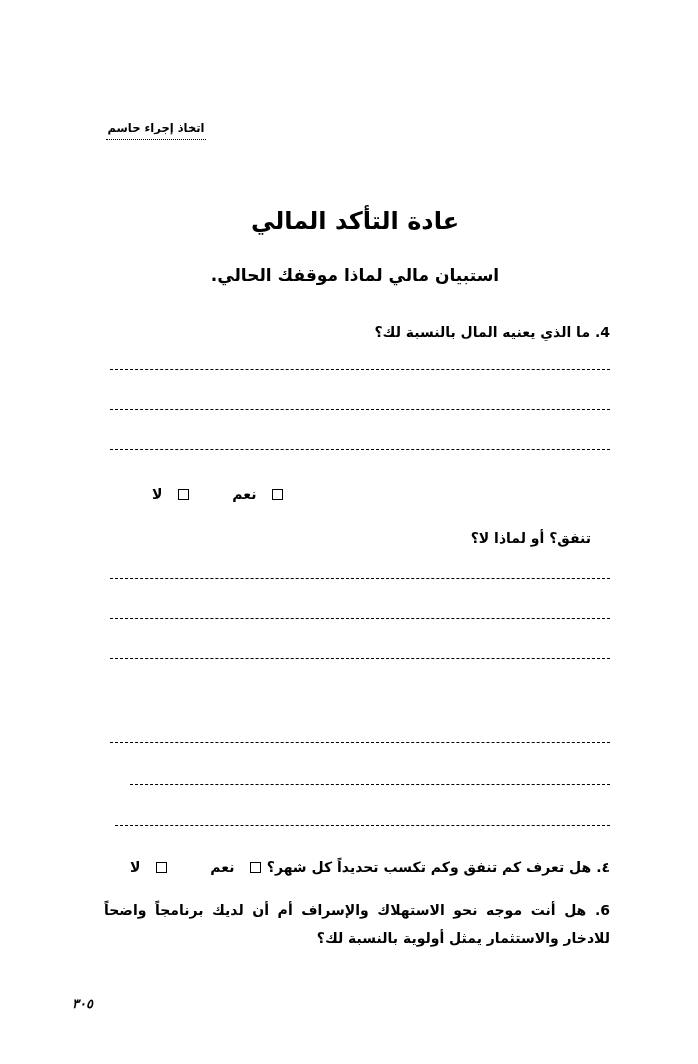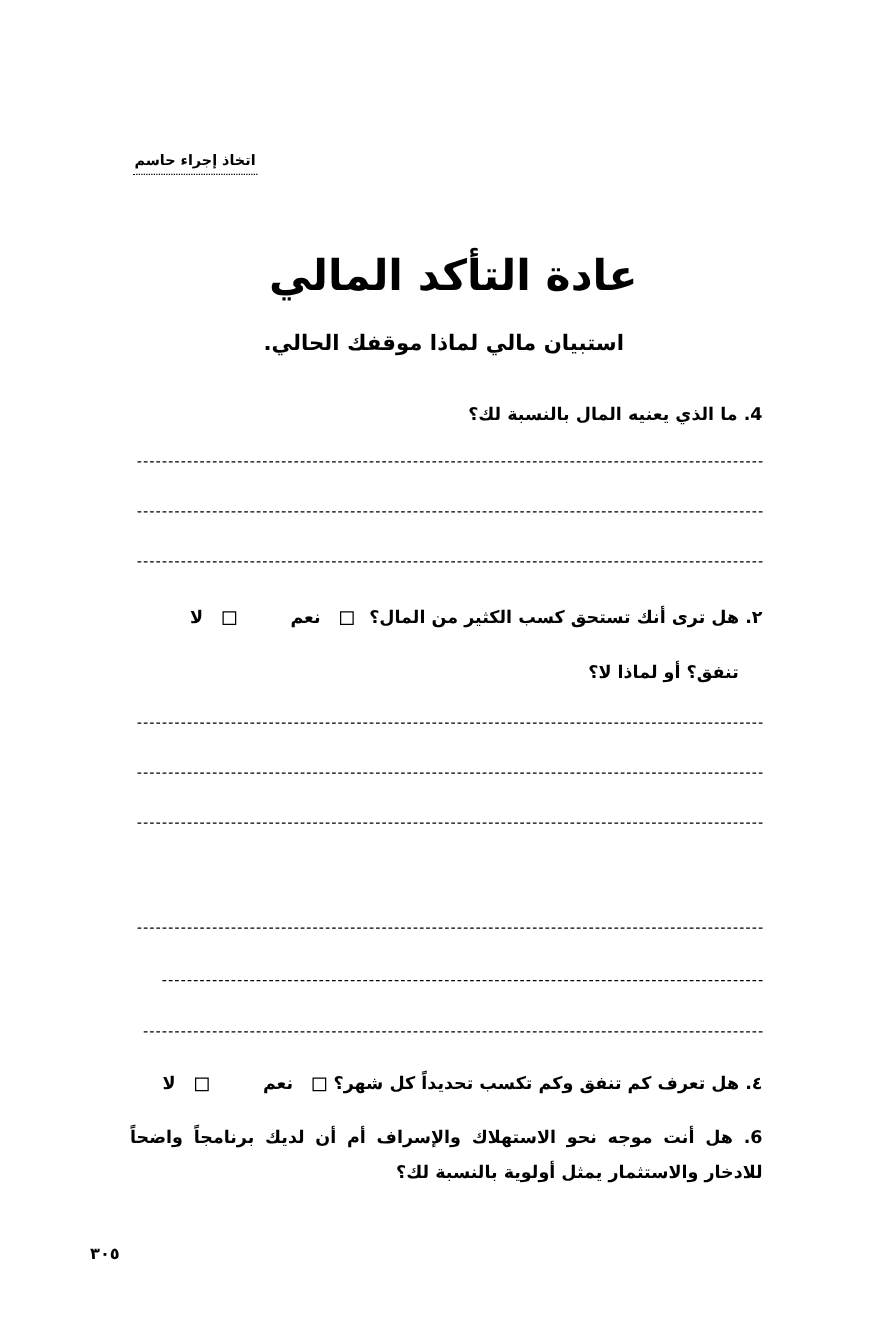--- a/index.html
+++ b/index.html
@@ -37,21 +37,22 @@
       top: 103px;
       width: 100px;
       height: 0;
       border-top: 1px dotted #000;
     }
     .title {
       position: absolute;
       left: 200px;
       top: 160px;
       width: 310px;
-      font-size: 34px;
+      text-align: center;
+      font-size: 24px;
       font-weight: bold;
       line-height: 50px;
       white-space: nowrap;
     }
     .subtitle {
       position: absolute;
       left: 190px;
       top: 226px;
       width: 330px;
       text-align: center;
@@ -103,39 +104,39 @@
       box-sizing: content-box;
     }
     .page-number {
       position: absolute;
       left: 72px;
       top: 958px;
       font-size: 13px;
       font-weight: bold;
       line-height: 20px;
       white-space: nowrap;
+      font-style: italic;
     }
   </style>
 </head>
 <body>
 
 <div class="page">
 
   <div class="running-header">اتخاذ إجراء حاسم</div>
   <div class="running-header-rule"></div>
 
   <div class="title">عادة التأكد المالي</div>
   <div class="subtitle">استبيان مالي لماذا موقفك الحالي.</div>
 
   <div class="question" style="top:282px;">4. ما الذي يعنيه المال بالنسبة لك؟</div>
   <div class="answer-line" style="left:110px; width:500px; top:333px;"></div>
   <div class="answer-line" style="left:110px; width:500px; top:373px;"></div>
   <div class="answer-line" style="left:110px; width:500px; top:413px;"></div>
 
-  <div class="question" style="top:444px;">٢. هل ترى أنك تستحق كسب الكثير من المال؟</div>
   <div class="options" style="left:152px; top:446px;">
     <span class="option" style="margin-left:38px;">
       <span class="checkbox"></span>
       <span>نعم</span>
     </span>
     <span class="option">
       <span class="checkbox"></span>
       <span>لا</span>
     </span>
   </div>

